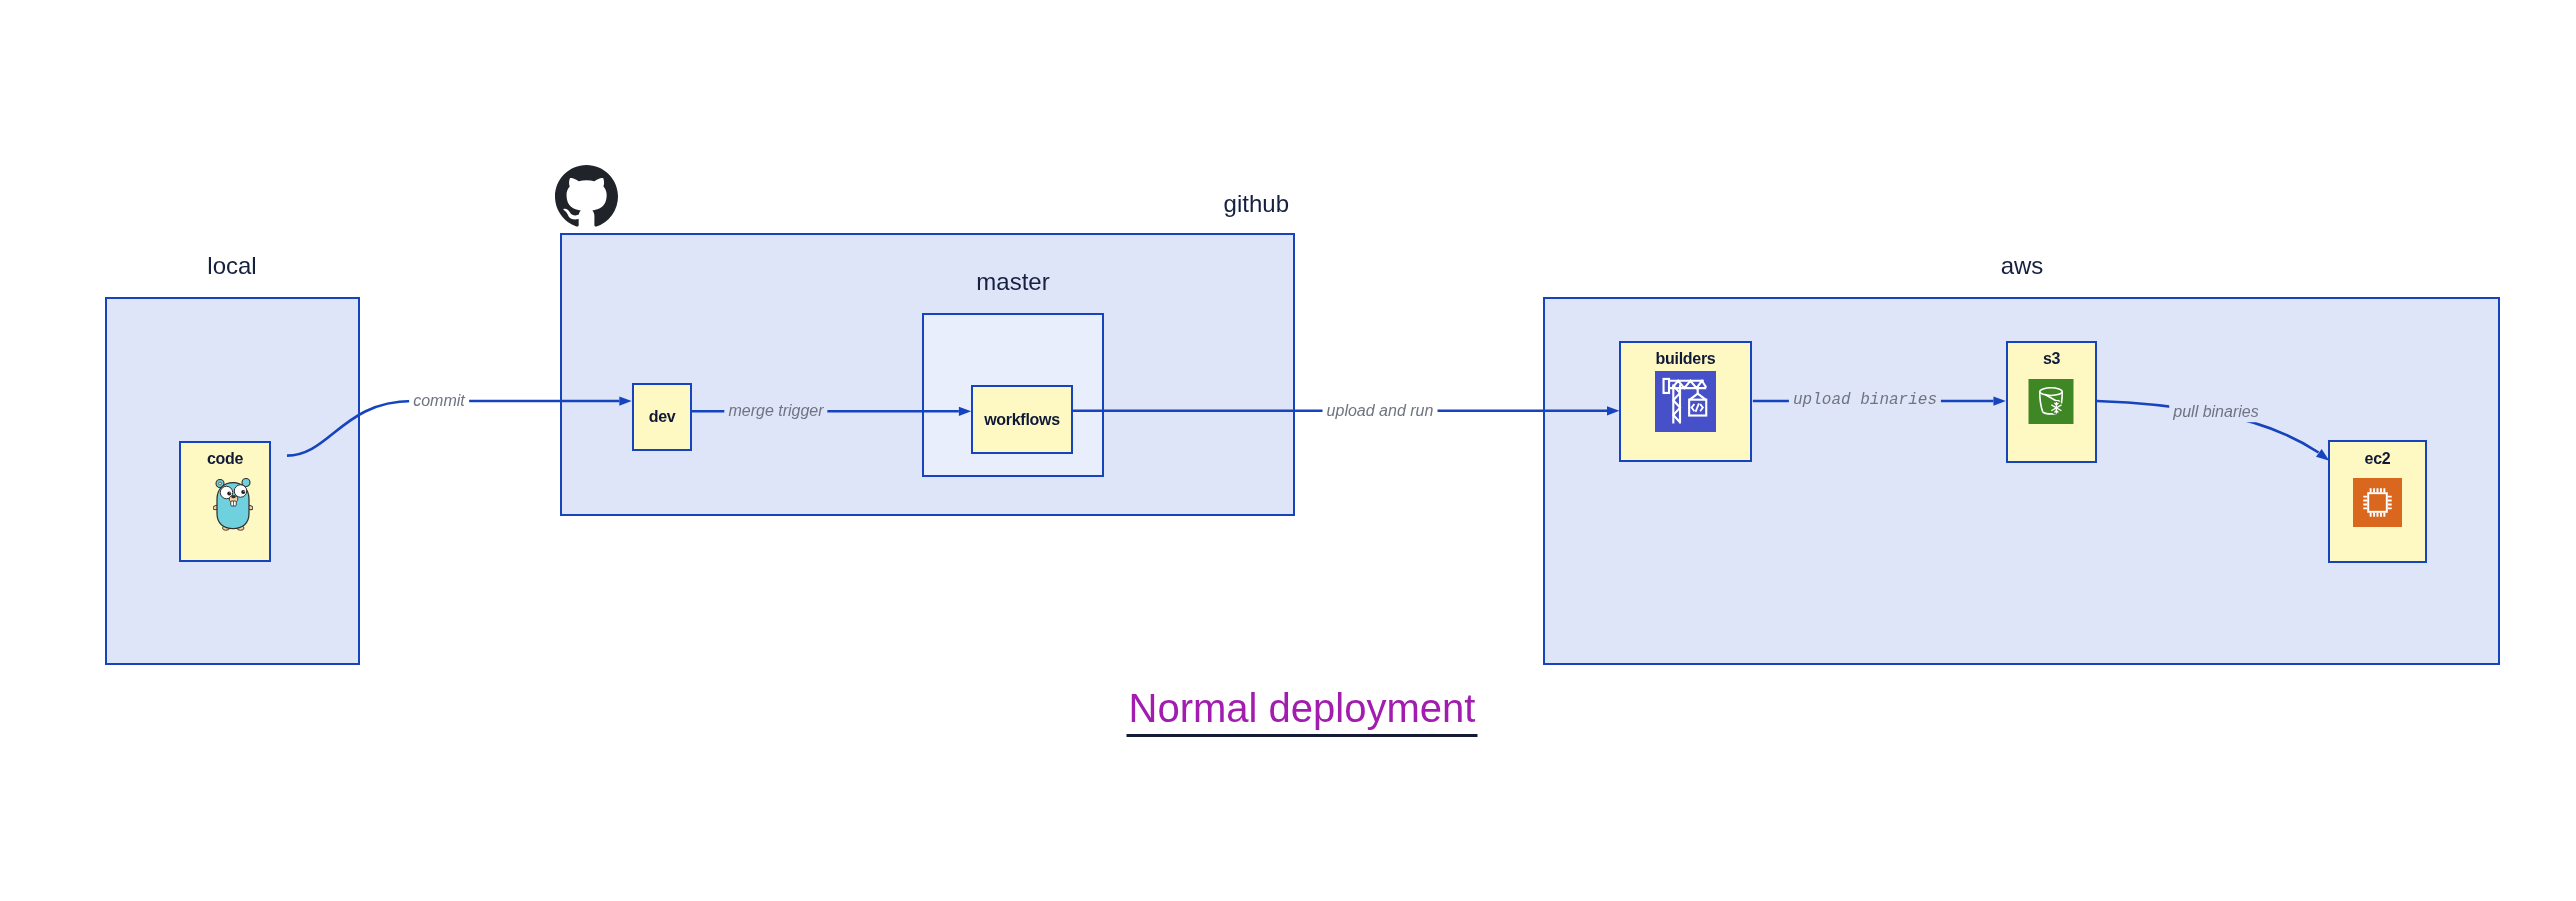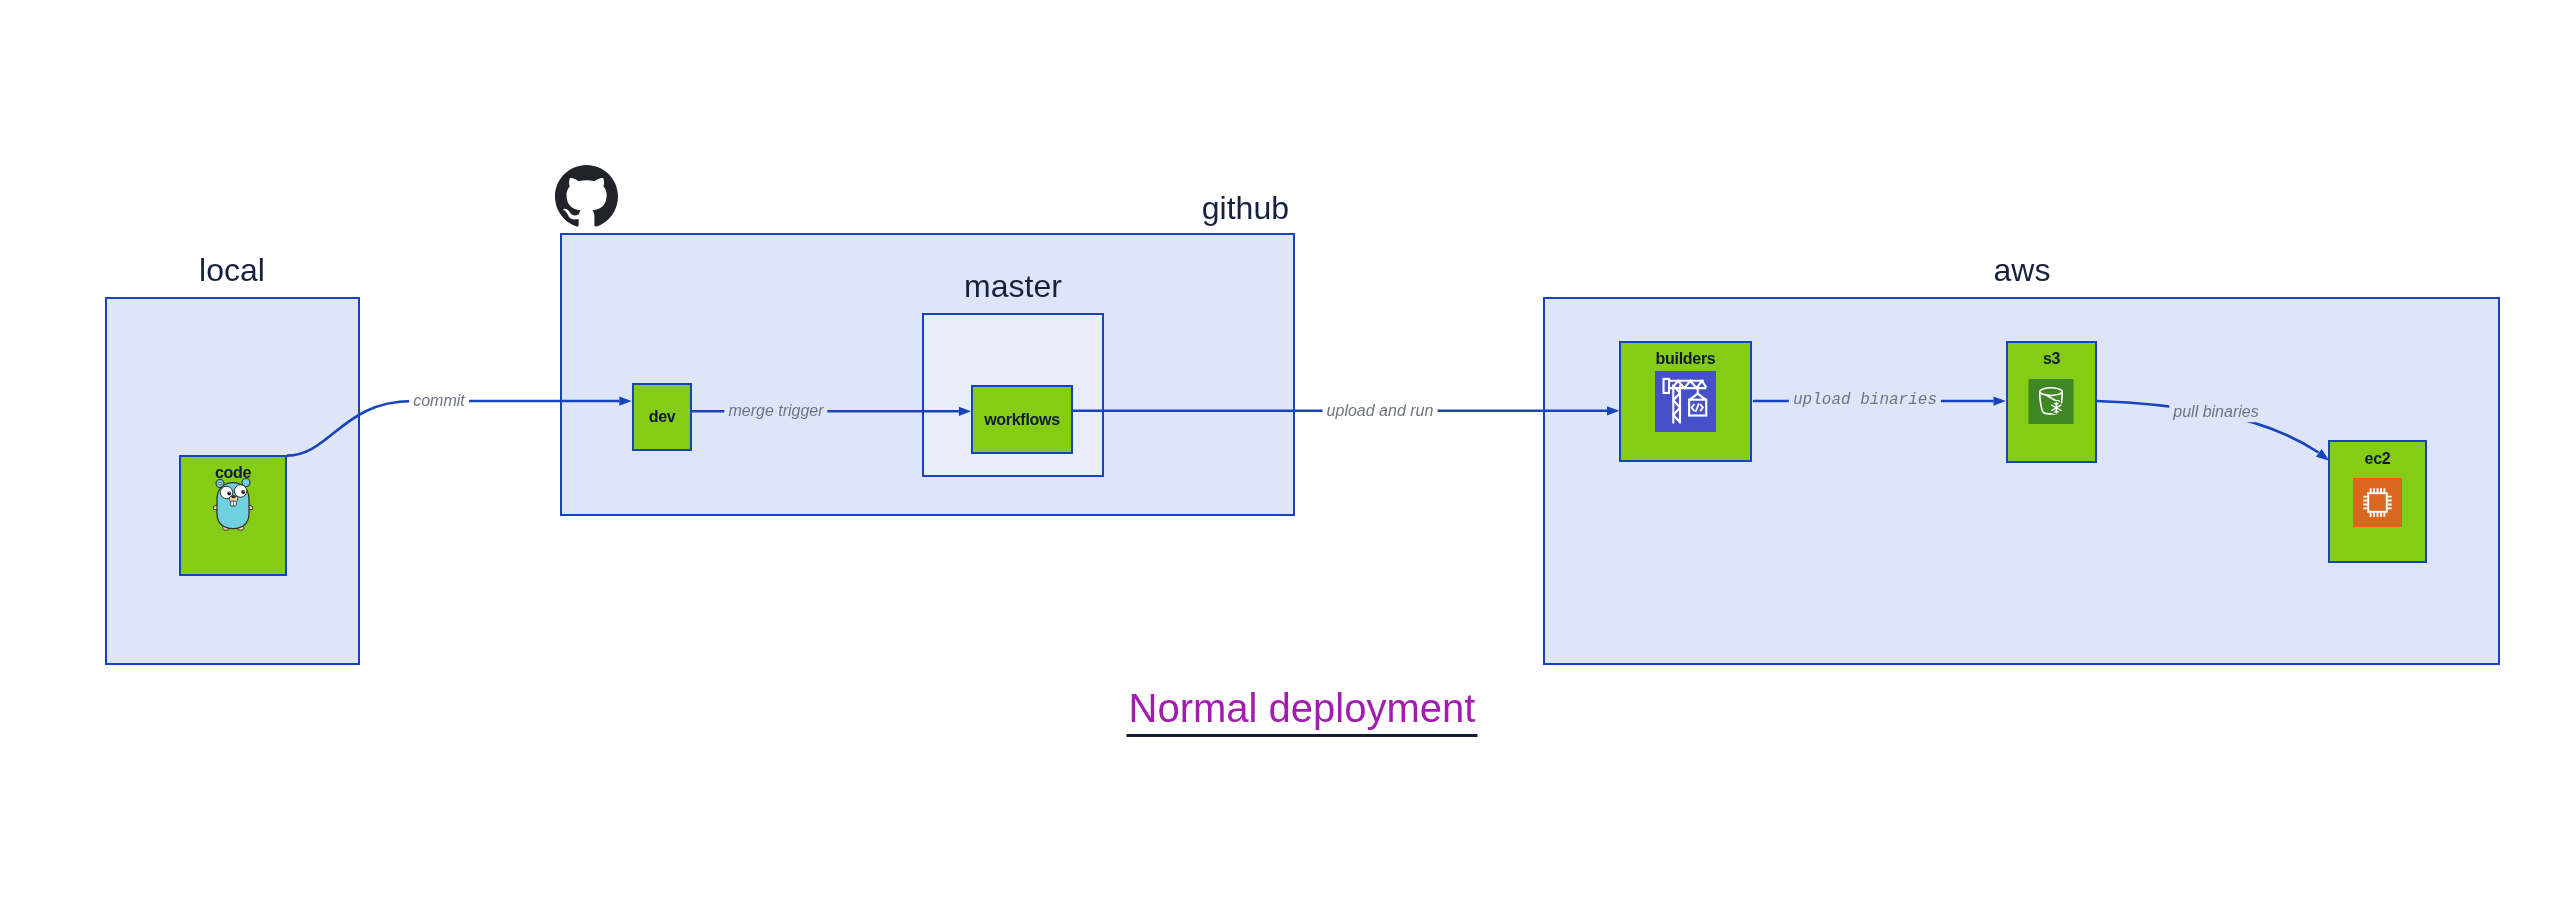--- a/index.html
+++ b/index.html
@@ -4,26 +4,26 @@
 <style>
   html,body{margin:0;padding:0;background:#ffffff;}
   #stage{
     position:relative;width:2604px;height:902px;background:#ffffff;overflow:hidden;
     font-family:"Liberation Sans","DejaVu Sans",sans-serif;
   }
   
   .group{position:absolute;background:#dfe5f9;border:2.1px solid #1544BE;box-sizing:border-box;z-index:1;}
   .group.inner{background:#e9eefc;z-index:2;}
   .group-label{
-    position:absolute;color:#16213F;font-size:32px;line-height:1.1;z-index:2;white-space:nowrap;
+    position:absolute;color:#16213F;font-size:24px;line-height:1.1;z-index:2;white-space:nowrap;
   }
   .center-x{transform:translateX(-50%);}
   .right-x{transform:translateX(-100%);}
   
-  .node{position:absolute;background:#84cc16;border:2.6px solid #1544BE;box-sizing:border-box;z-index:4;text-decoration:underline;}
+  .node{position:absolute;background:#fef9c3;border:2.6px solid #1544BE;box-sizing:border-box;z-index:4;text-decoration:underline;}
   .node-label{
     position:absolute;left:0;right:0;text-align:center;color:#101A38;
     font-size:16px;font-weight:bold;letter-spacing:-0.3px;white-space:nowrap;
   }
   .node-label.vcenter{top:50%;transform:translateY(-50%);}
   .icon-tile{position:absolute;z-index:5;}
   
   #edges{position:absolute;left:0;top:0;z-index:3;}
   #edges path.edge{stroke:#1544BE;stroke-width:5;fill:none;}
   #edges polygon{fill:#1544BE;stroke:none;}
@@ -84,21 +84,21 @@
       <polygon points="4521,894 4495,886 4506,871"></polygon>
     </g>
   </svg>
 
   <div class="edge-label bg-white" style="left:439px;top:401px;">commit</div>
   <div class="edge-label bg-lav" style="left:776px;top:411px;">merge trigger</div>
   <div class="edge-label bg-white" style="left:1356px;top:411px;margin-left:24px;">upload and run</div>
   <div class="edge-label bg-lav" style="left:1865px;top:401px;font-family:Liberation Mono, monospace;">upload binaries</div>
   <div class="edge-label bg-lav" style="left:2216px;top:412px;">pull binaries</div>
 
-  <div class="node" style="left:179px;top:455px;width:108px;height:121px;padding-left:34px;">
+  <div class="node" style="left:179px;top:441px;width:92px;height:121px;padding-left:34px;">
     <div class="node-label" style="top:7.2px;">code</div>
   </div>
   <div class="icon-tile" style="left:213px;top:475px;">
     <svg width="40" height="56" viewBox="0 0 80 110">
       <circle cx="14" cy="16" r="8" fill="#6FD1DE" stroke="#2F2F2F" stroke-width="2.2"></circle>
       <circle cx="14" cy="16" r="3" fill="#F6D2A2" stroke="#2F2F2F" stroke-width="1.2"></circle>
       <circle cx="66" cy="14" r="8" fill="#6FD1DE" stroke="#2F2F2F" stroke-width="2.2"></circle>
       <ellipse cx="6" cy="64" rx="6" ry="4" fill="#F6D2A2" stroke="#2F2F2F" stroke-width="1.8" transform="rotate(-25 6 64)"></ellipse>
       <ellipse cx="74" cy="64" rx="6" ry="4" fill="#F6D2A2" stroke="#2F2F2F" stroke-width="1.8" transform="rotate(25 74 64)"></ellipse>
       <ellipse cx="26" cy="105" rx="7" ry="4.5" fill="#F6D2A2" stroke="#2F2F2F" stroke-width="1.8"></ellipse>

